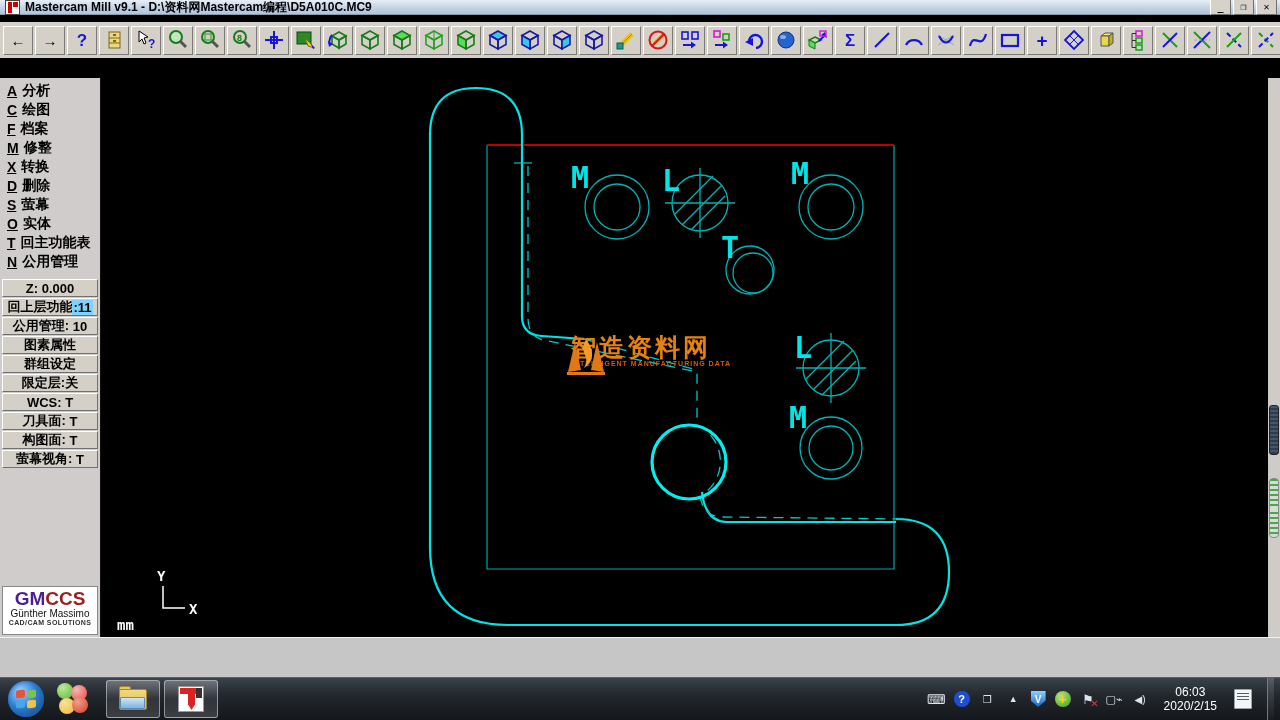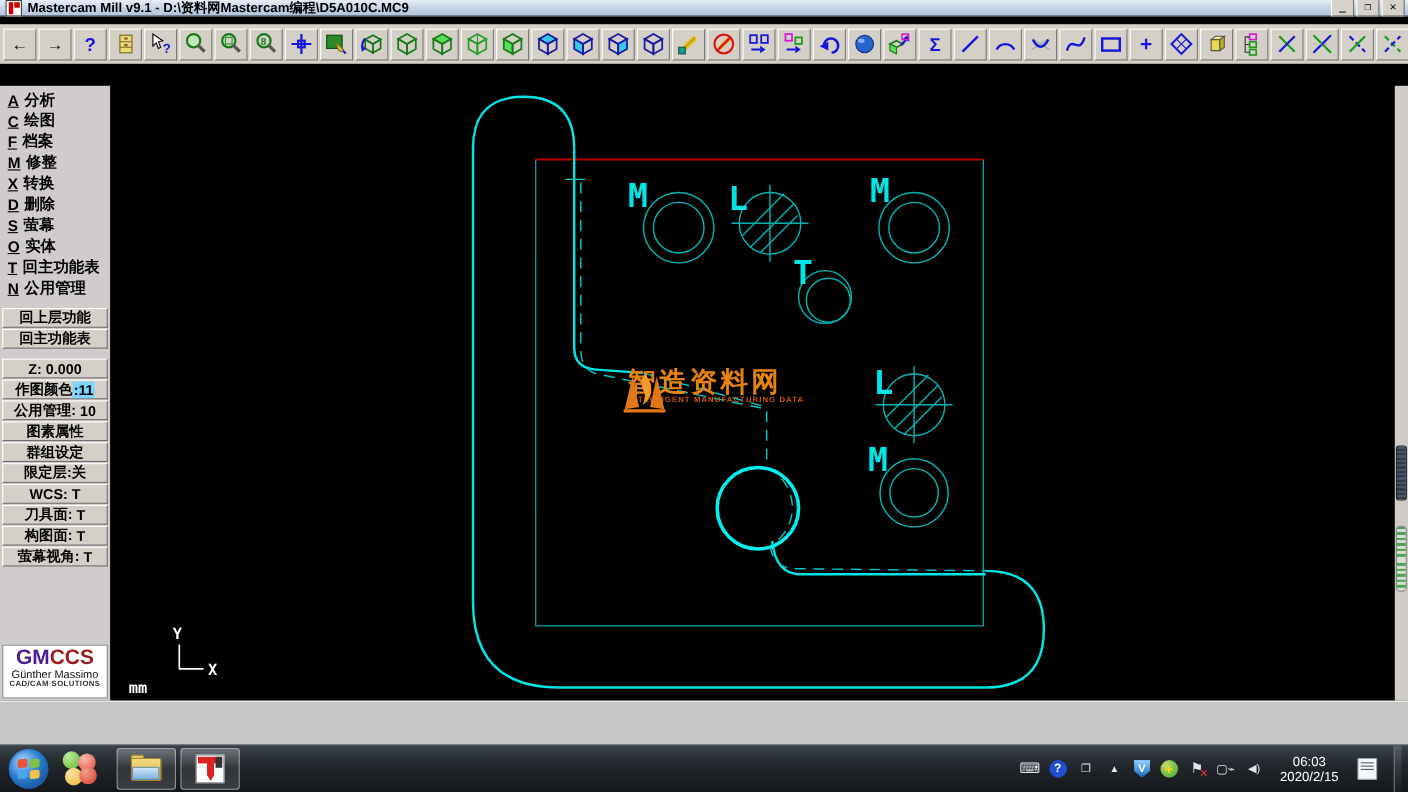--- a/index.html
+++ b/index.html
@@ -436,28 +436,24 @@
           <span>实体</span>
         </div>
       <div class="mitem">
           <u>T</u>
           <span>回主功能表</span>
         </div>
       <div class="mitem">
           <u>N</u>
           <span>公用管理</span>
         </div>
-      <div class="navgrp">
-        <div class="sbtn">回上层功能</div>
-        <div class="sbtn">回主功能表</div>
-      </div>
       <div class="gap8"></div>
       <div class="sbtn"><span>Z:</span>&nbsp;<span>0.000</span></div>
       <div class="sbtn">
-          <span>作图颜色</span>
+          <span>回上层功能</span>
           <span class="hl">:11</span>
         </div>
       <div class="sbtn"><span>公用管理:</span>&nbsp;<span>10</span></div>
       <div class="sbtn">图素属性</div>
       <div class="sbtn">群组设定</div>
       <div class="sbtn">限定层:关</div>
       <div class="sbtn"><span>WCS:</span>&nbsp;<span>T</span></div>
       <div class="sbtn"><span>刀具面:</span>&nbsp;<span>T</span></div>
       <div class="sbtn"><span>构图面:</span>&nbsp;<span>T</span></div>
       <div class="sbtn"><span>萤幕视角:</span>&nbsp;<span>T</span></div>

